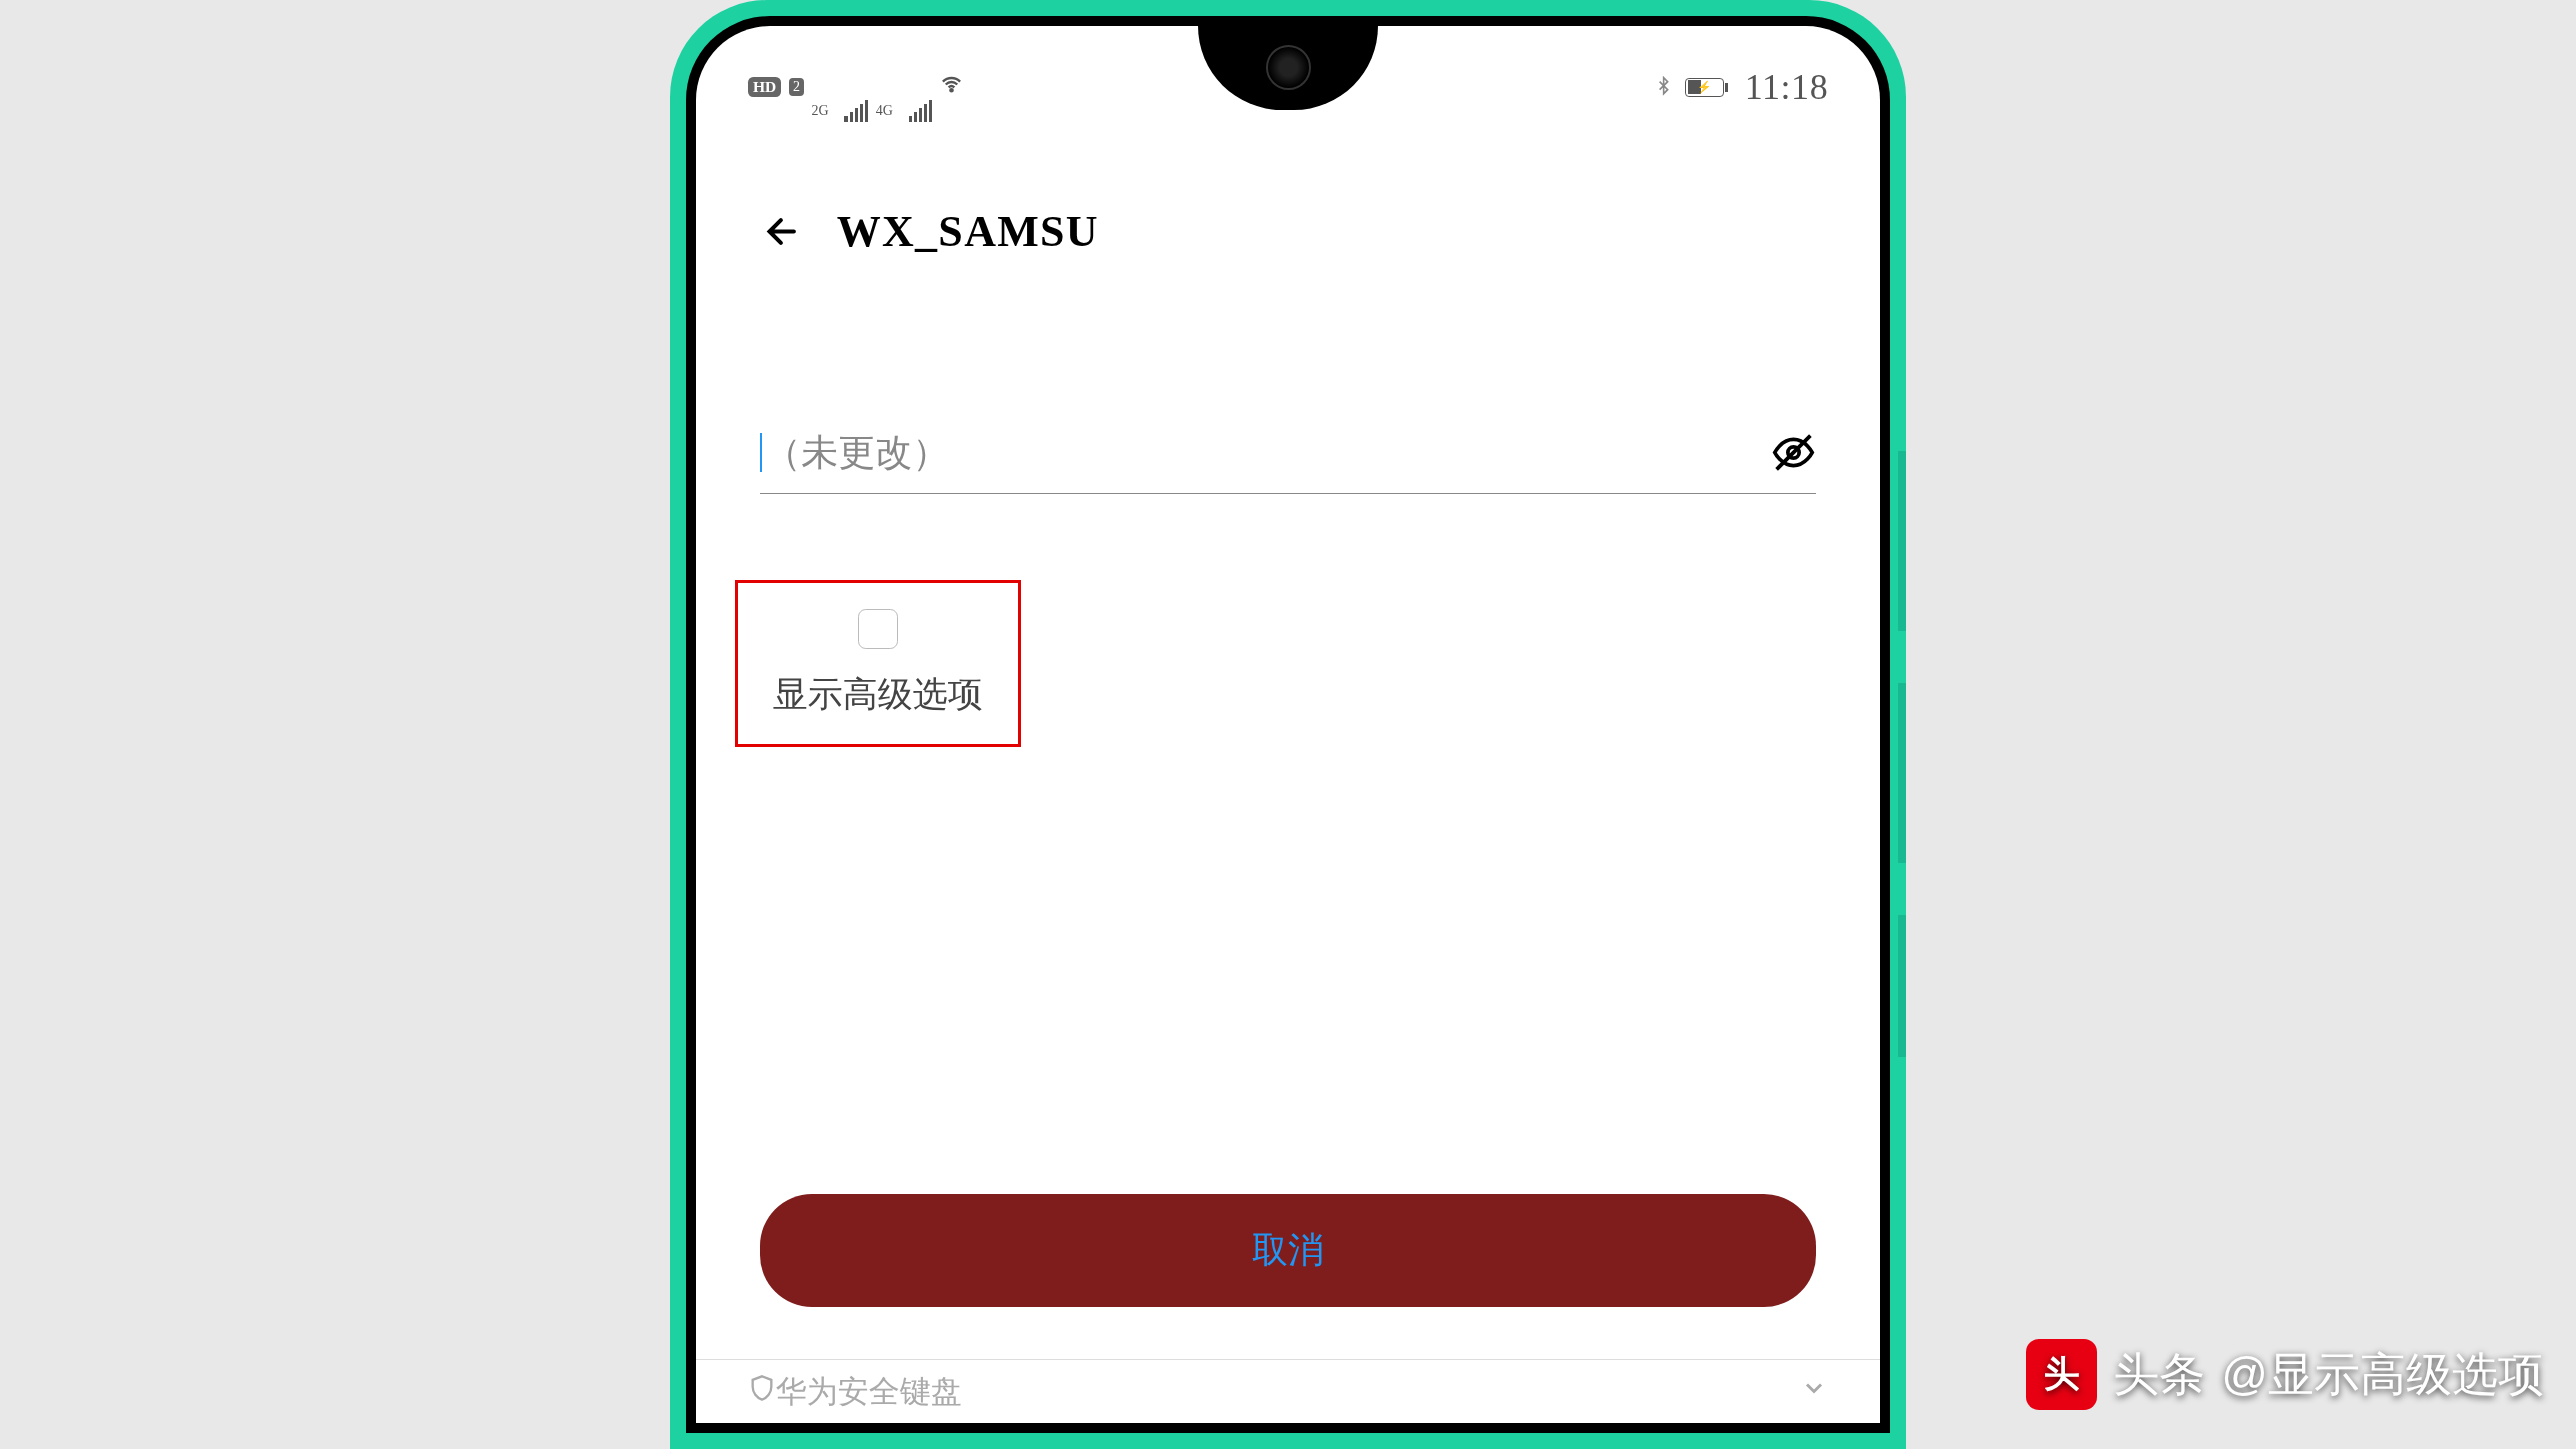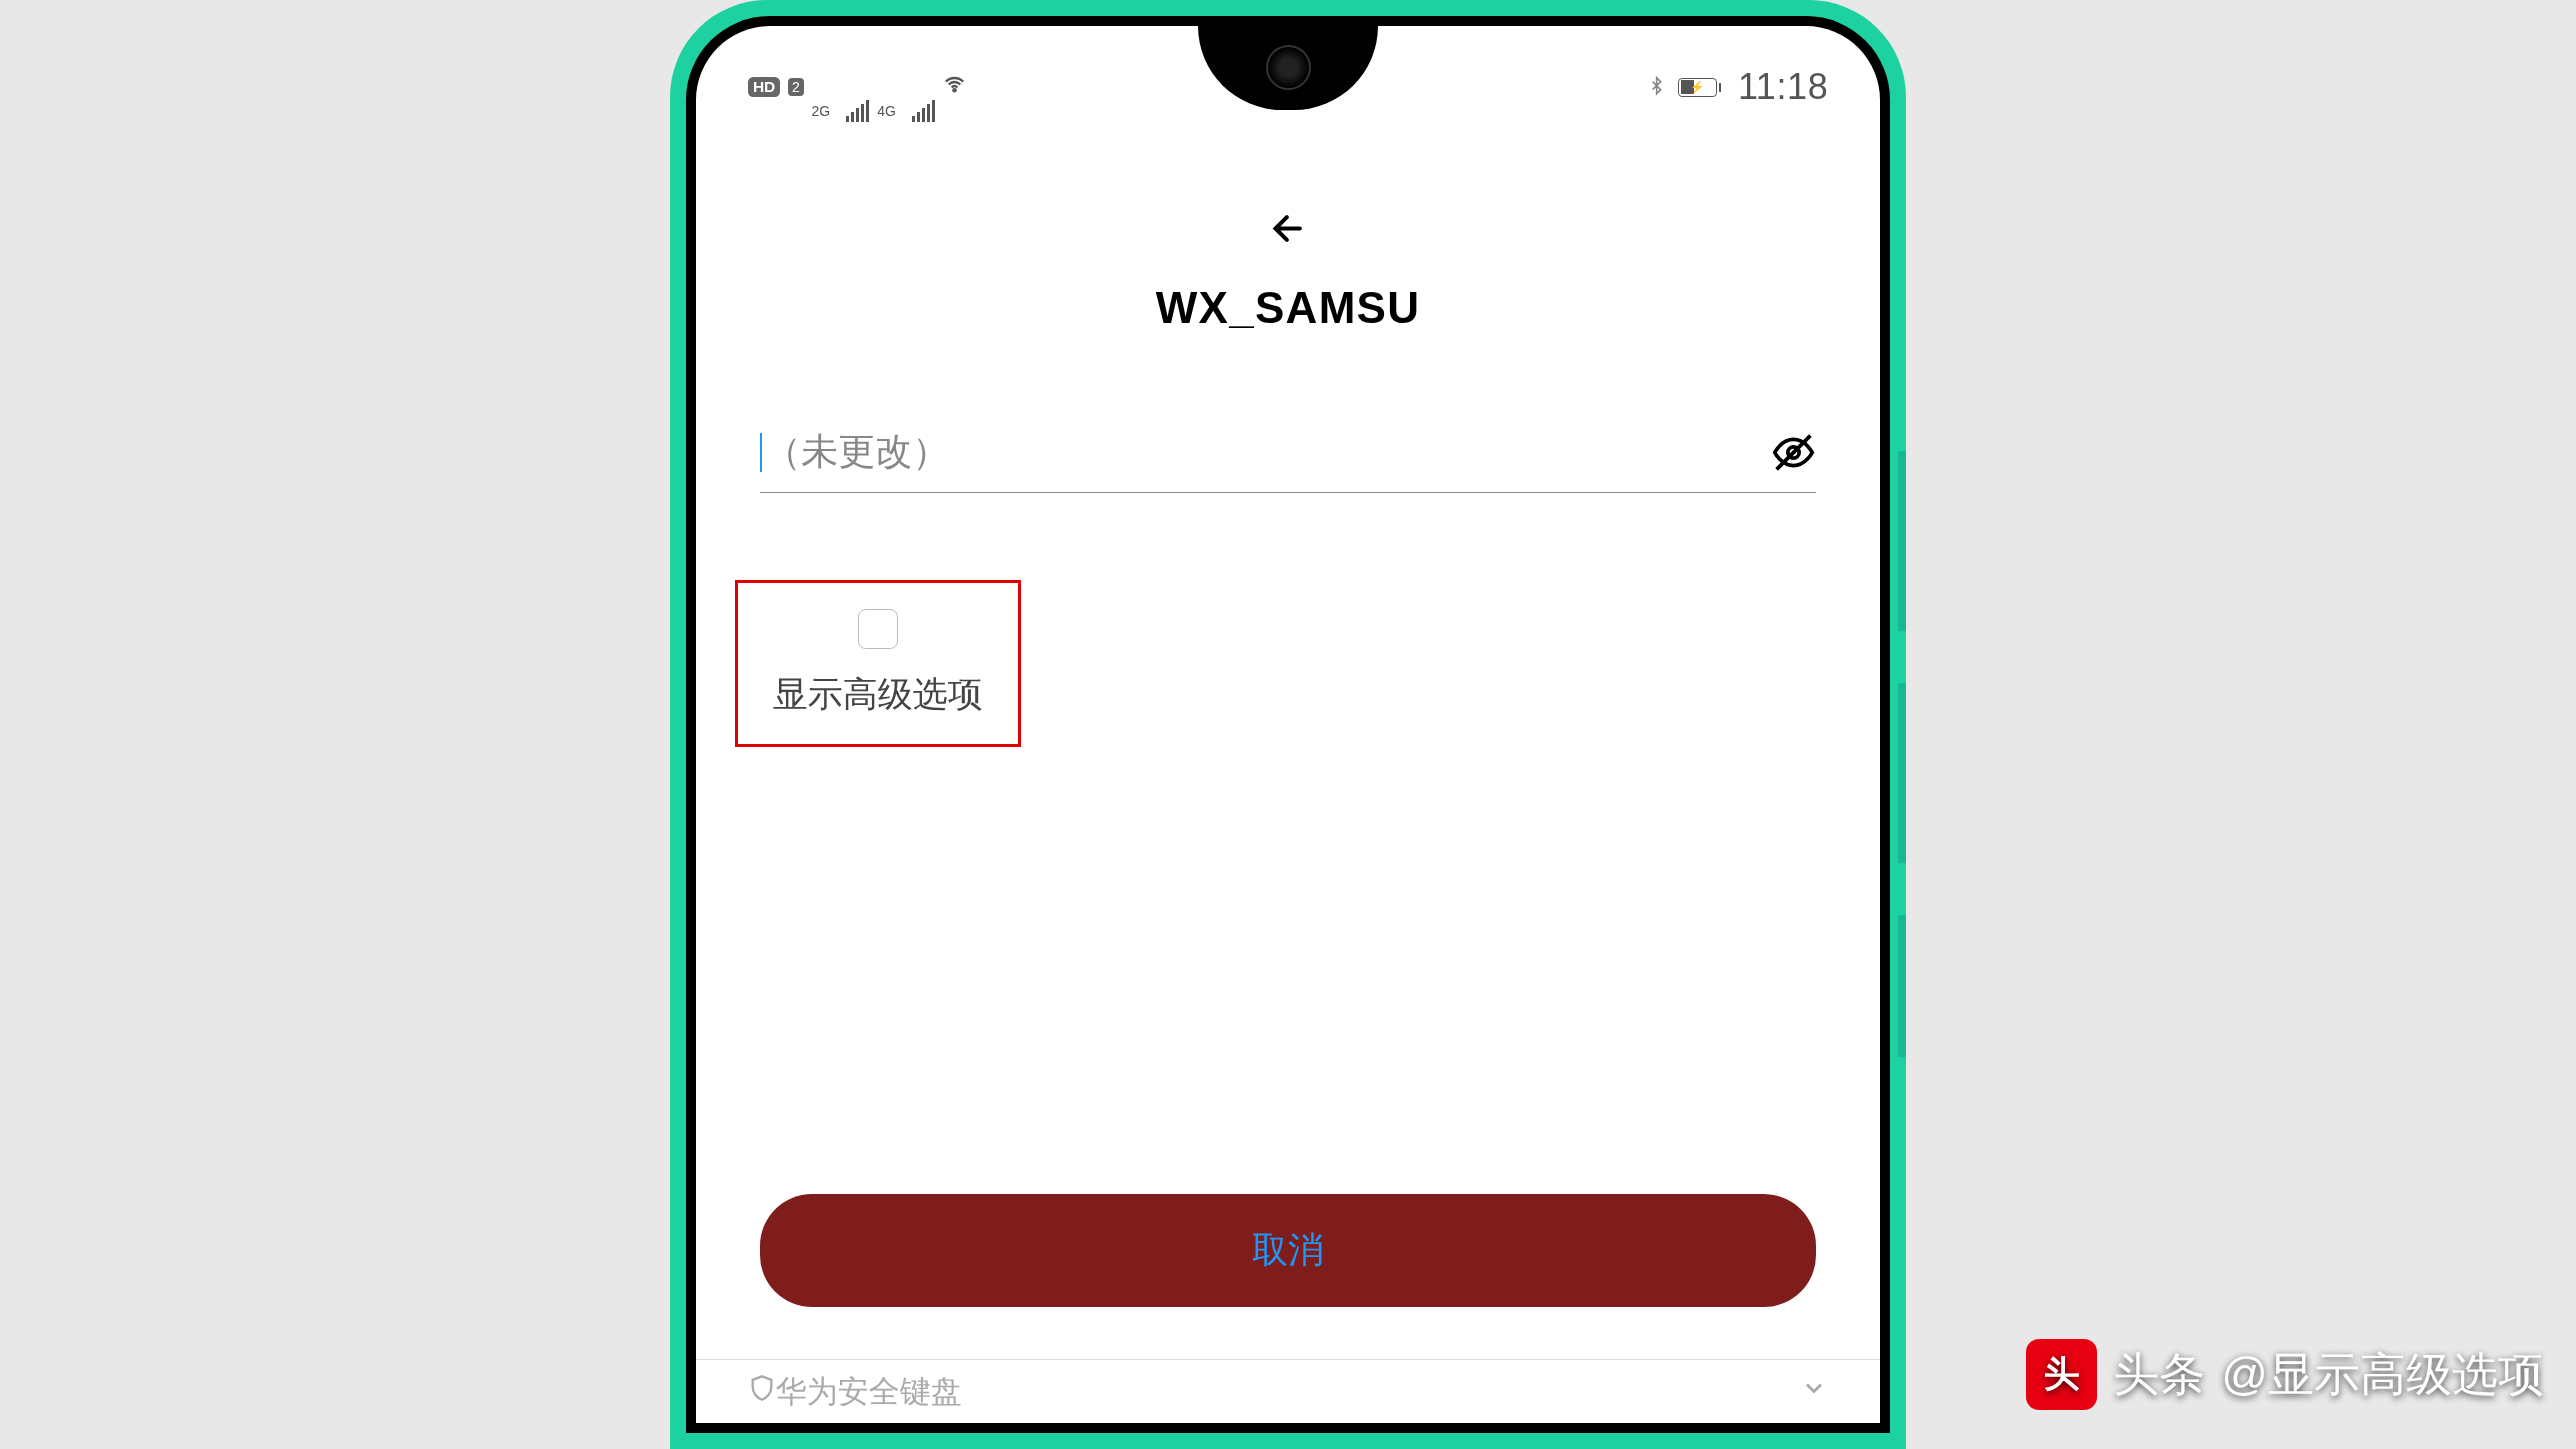--- a/index.html
+++ b/index.html
@@ -21,20 +21,21 @@
       padding: 16px;
       overflow: hidden;
     }
     .phone-inner {
       width: 100%;
       height: 100%;
       background: #000;
       border-radius: 84px 84px 0 0;
       padding: 9.7px;
       overflow: hidden;
+      font-family: Liberation Serif, serif;
     }
     .screen {
       width: 100%;
       height: 100%;
       background: #fff;
       border-radius: 74px 74px 0 0;
       position: relative;
       overflow: hidden;
     }
     .notch {
@@ -147,21 +148,20 @@
     }
     .time { font-size: 36px; margin-left: 5.2px; letter-spacing: 0.6px; }
     .header {
       position: absolute;
       top: 180px;
       left: 64px;
       right: 64px;
       display: flex;
       align-items: center;
       gap: 32px;
-      flex-direction: column;
     }
     .back-arrow {
       width: 45px;
       height: 45px;
       display: flex;
       align-items: center;
       justify-content: center;
       cursor: pointer;
     }
     .back-arrow svg { width: 39px; height: 39px; }

